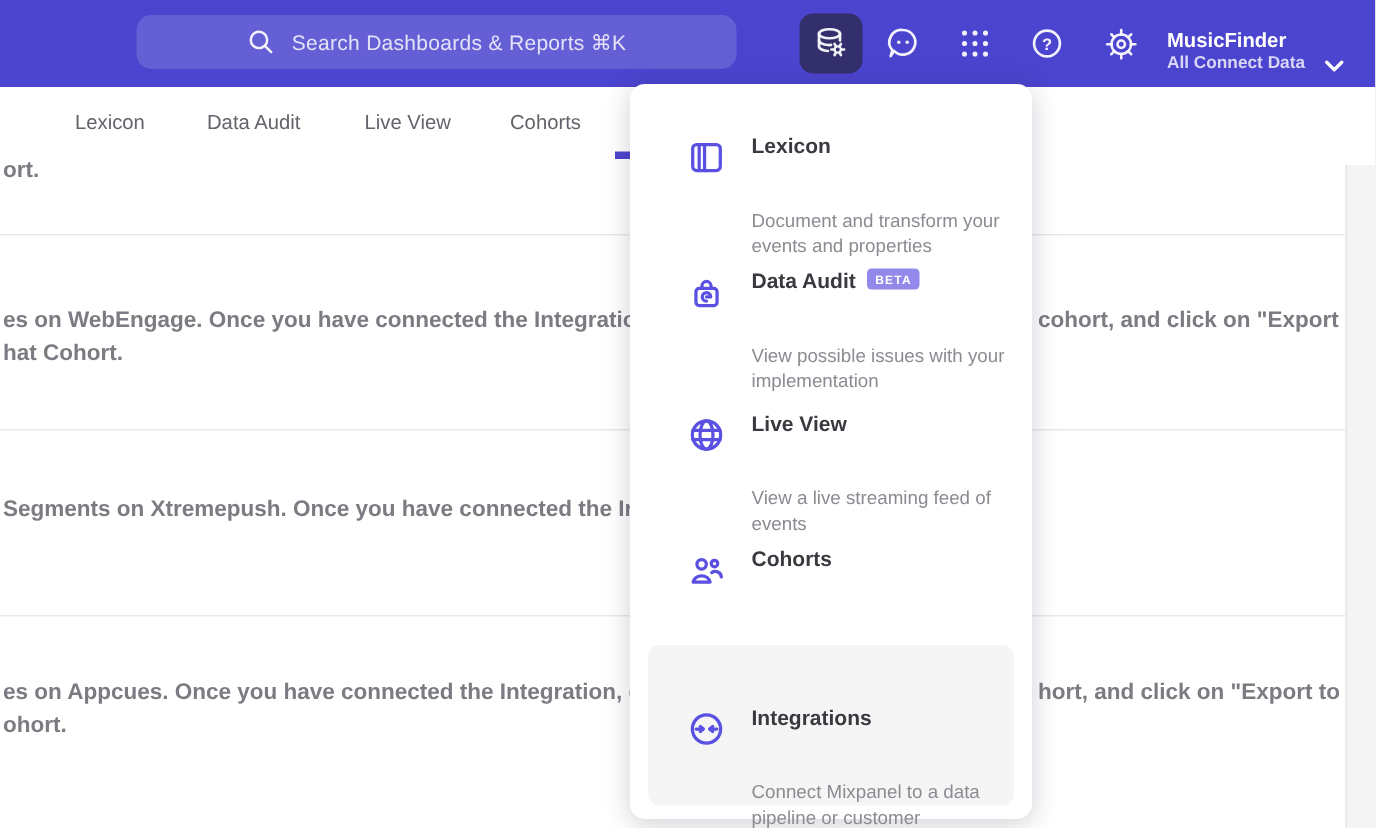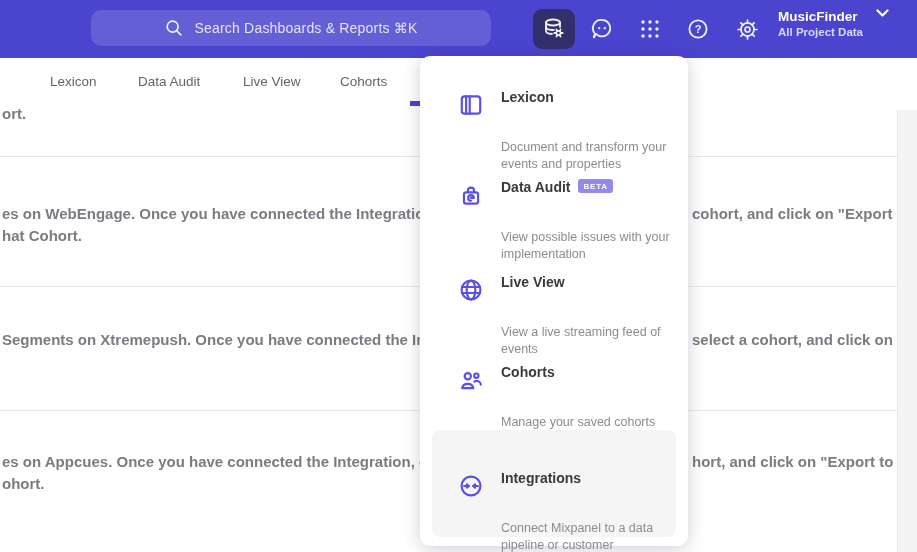--- a/index.html
+++ b/index.html
@@ -11,21 +11,21 @@
   .hdr { position:absolute; left:0; top:0; width:917px; height:58px; background:#4b44ce; }
   .search { position:absolute; left:72px; top:10px; width:400px; height:36px; border-radius:10px;
             background:rgba(255,255,255,0.15); display:flex; align-items:center; justify-content:center;
             gap:10px; cursor:pointer;margin-left:19px; }
   .search span { color:rgba(255,255,255,0.82); font-size:14px; letter-spacing:0.2px; }
   .iconbtn { position:absolute; top:9px; width:42px; height:40px; border-radius:9px;
              display:flex; align-items:center; justify-content:center; cursor:pointer; }
   .iconbtn.active { background:#332f6d; }
   .hicon { stroke:rgba(255,255,255,0.92); fill:none; stroke-width:1.8; stroke-linecap:round; stroke-linejoin:round; }
   .project { position:absolute; left:778px; top:9px; width:130px; height:40px; display:flex;
-             align-items:flex-start; gap:13px; cursor:pointer; }
+             align-items:flex-end; gap:13px; cursor:pointer; }
   .pname { color:#ffffff; font-size:13.5px; font-weight:bold; line-height:16px; }
   .psub  { color:rgba(255,255,255,0.78); font-size:11.5px; font-weight:bold; line-height:14px; }
 
   
   .nav { position:absolute; left:0; top:58px; width:917px; height:48px; background:#ffffff; }
   .tab { position:absolute; top:0; height:48px; line-height:48px; font-size:13.5px; color:#63636b; cursor:pointer; }
   .tab-indicator { position:absolute; left:410px; top:101px; width:16px; height:5px; background:#4b44ce; }
 
   
   .content-text { position:absolute; white-space:nowrap; font-size:15px; color:#7b7b82; line-height:20px;font-weight:bold; }
@@ -53,21 +53,20 @@
 
   <div class="content-text" style="left:2px; top:104px;">ort.</div>
   <div class="divider" style="top:156px;"></div>
 
   <div class="content-text" style="left:2px; top:204px;">es on WebEngage. Once you have connected the Integration, go to the</div>
   <div class="content-text" style="left:692px; top:204px;">cohort, and click on "Export</div>
   <div class="content-text" style="left:2px; top:226px;">hat Cohort.</div>
   <div class="divider" style="top:286px;"></div>
 
   <div class="content-text" style="left:2px; top:330px;">Segments on Xtremepush. Once you have connected the Integration, </div>
-  <div class="content-text" style="left:692px; top:330px;">select a cohort, and click on</div>
   <div class="divider" style="top:410px;"></div>
 
   <div class="content-text" style="left:2px; top:452px;">es on Appcues. Once you have connected the Integration, go to the M</div>
   <div class="content-text" style="left:692px; top:452px;">hort, and click on "Export to</div>
   <div class="content-text" style="left:2px; top:474px;">ohort.</div>
 
   <div class="gutter"></div>
 
   <div class="nav">
     <div class="tab" style="left:50px;">Lexicon</div>
@@ -148,21 +147,21 @@
           <line class="hicon" x1="7.19" y1="7.19" x2="5.07" y2="5.07"></line>
           <line class="hicon" x1="16.81" y1="7.19" x2="18.93" y2="5.07"></line>
           <line class="hicon" x1="7.19" y1="16.81" x2="5.07" y2="18.93"></line>
         </g>
       </svg>
     </div>
 
     <div class="project">
       <div>
         <div class="pname">MusicFinder</div>
-        <div class="psub">All Project Data</div>
+        <div class="psub">All Connect Data</div>
       </div>
       <svg width="13" height="9" viewBox="0 0 13 9">
         <polyline points="1.5,1.5 6.5,6.5 11.5,1.5" fill="none" stroke="#ffffff" stroke-width="2.2" stroke-linecap="round" stroke-linejoin="round"></polyline>
       </svg>
     </div>
   </div>
 
   <div class="panel">
 
     <div class="mitem" style="top:33px;">
@@ -213,21 +212,20 @@
       <svg class="ic" viewBox="0 0 24 24">
         <circle class="micon" cx="9" cy="8.5" r="2.9"></circle>
         <path class="micon" d="M3.8 19.5 a5.3 4.9 0 0 1 10.4 0 z"></path>
         <circle class="micon" cx="16.9" cy="8" r="2"></circle>
         <path class="micon" d="M15.2 13.6 a3.7 3.5 0 0 1 5.9 2.7"></path>
       </svg>
       <div class="txt">
         <div class="mtitle">
             <span>Cohorts</span>
           </div>
-        <div class="mdesc">Manage your saved cohorts</div>
       </div>
     </div>
 
     <div class="hl-block">
       <div class="mitem">
         <svg class="ic" viewBox="0 0 24 24">
           <circle class="micon" cx="12" cy="12" r="8.7"></circle>
           <line class="micon" x1="5.6" y1="12" x2="9.6" y2="12"></line>
           <path class="micon" d="M8.2 10.5 L10.1 12 L8.2 13.5"></path>
           <line class="micon" x1="18.4" y1="12" x2="14.4" y2="12"></line>

